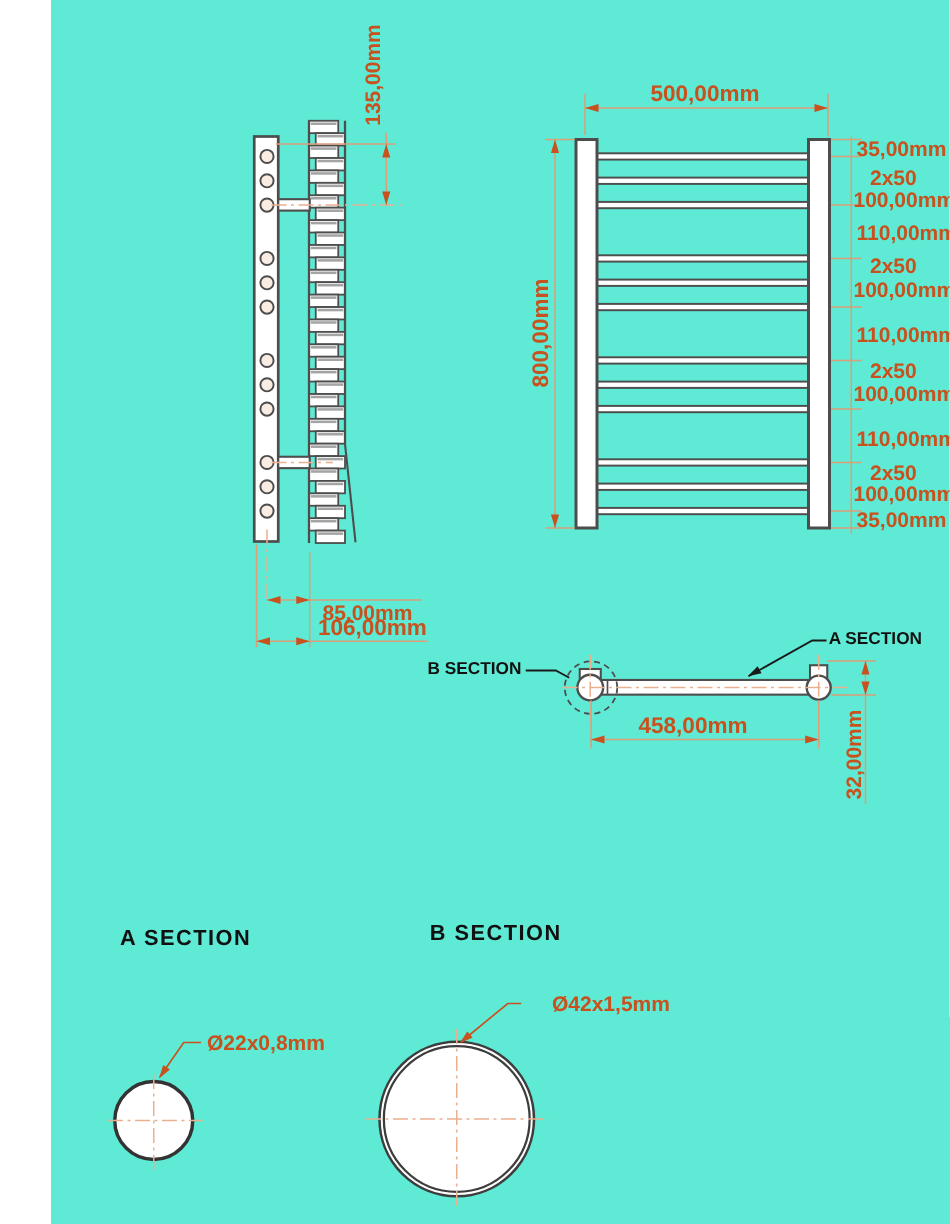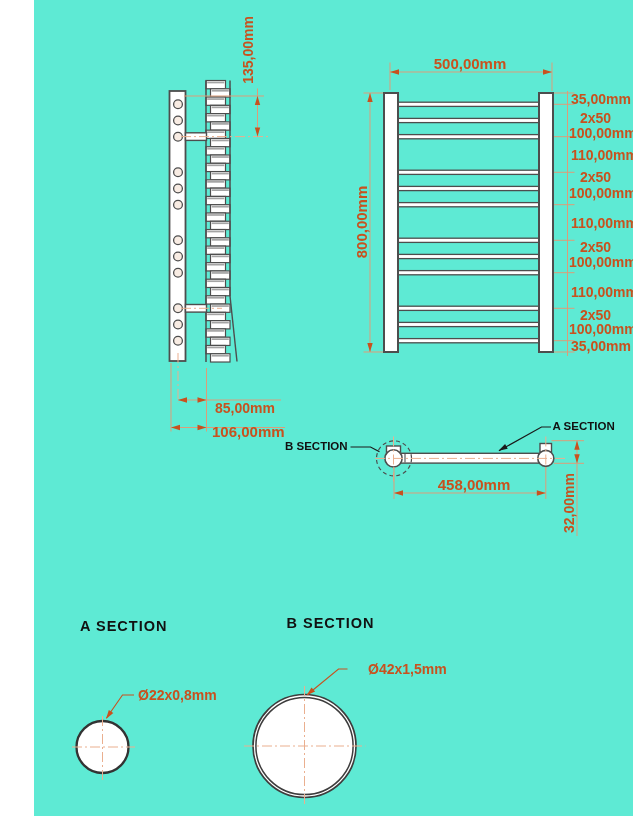--- a/index.html
+++ b/index.html
@@ -246,24 +246,24 @@
   <div class="lbl lbl-l f13" style="left:535px;top:192.5px">100,00mm</div>
   <div class="lbl lbl-l f13" style="left:537px;top:222.5px">110,00mm</div>
   <div class="lbl lbl-l f13" style="left:546px;top:246.5px">2x50</div>
   <div class="lbl lbl-l f13" style="left:535px;top:262px">100,00mm</div>
   <div class="lbl lbl-l f13" style="left:537px;top:292px">110,00mm</div>
   <div class="lbl lbl-l f13" style="left:546px;top:315px">2x50</div>
   <div class="lbl lbl-l f13" style="left:535px;top:328.5px">100,00mm</div>
   <div class="lbl lbl-l f13" style="left:537px;top:345.5px">35,00mm</div>
 
   <div class="lbl lbl-l f14" style="left:181px;top:408px">85,00mm</div>
-  <div class="lbl lbl-l f15" style="left:178px;top:431px">106,00mm</div>
+  <div class="lbl lbl-l f15" style="left:178px;top:419px">106,00mm</div>
 
   <div class="lbl lbl-l f11 black" style="left:518.5px;top:427px">A SECTION</div>
   <div class="lbl lbl-l f11 black" style="left:251px;top:447px">B SECTION</div>
-  <div class="lbl lbl-c f15" style="left:440px;top:484px">458,00mm</div>
+  <div class="lbl lbl-c f15" style="left:428px;top:484px">458,00mm</div>
   <div class="lbl lbl-rot f14" style="left:535px;top:503px">32,00mm</div>
 
   <div class="lbl lbl-l head" style="left:46px;top:626px">A SECTION</div>
   <div class="lbl lbl-l head" style="left:252.5px;top:623px">B SECTION</div>
   <div class="lbl lbl-l f14" style="left:104px;top:695px">Ø22x0,8mm</div>
   <div class="lbl lbl-l f14" style="left:334px;top:669px">Ø42x1,5mm</div>
 </div>
 
 </body></html>

